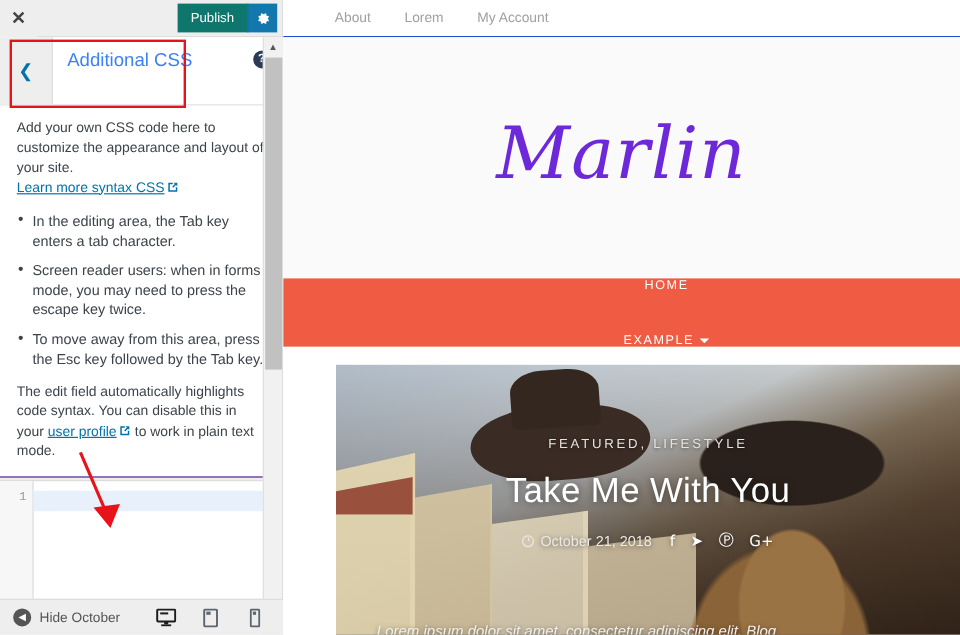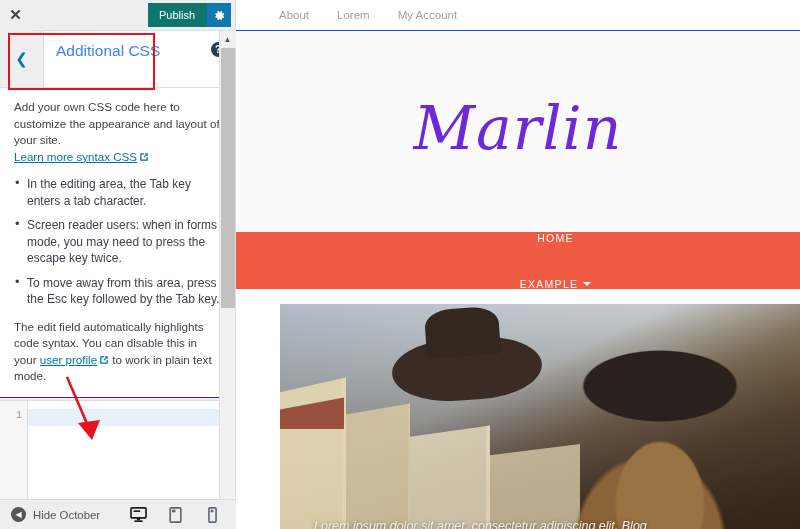--- a/index.html
+++ b/index.html
@@ -485,20 +485,36 @@
         </div>
 
     </div>
 
     <div class="hero-wrap">
       <div class="hero">
         <div class="hero-roofs"></div>
         <div class="hero-person"></div>
         <div class="hero-hat"></div>
 
+        <div class="hero-text">
+          <div class="hero-cat">FEATURED, LIFESTYLE</div>
+          <div class="hero-title">Take Me With You</div>
+          <div class="hero-meta">
+            <div class="hero-date">
+              <i class="clock-icon"></i>
+              <span>October 21, 2018</span>
+            </div>
+            <div class="soc">
+              <span>f</span>
+              <span>➤</span>
+              <span>Ⓟ</span>
+              <span>G+</span>
+            </div>
+          </div>
+        </div>
 
         <div class="hero-excerpt">
           <div>Lorem ipsum dolor sit amet, consectetur adipiscing elit. Blog</div>
         </div>
       </div>
     </div>
   </div>
 
   <div class="anno-box"></div>
   <svg class="anno-arrow" width="80" height="80" viewBox="0 0 80 80">

